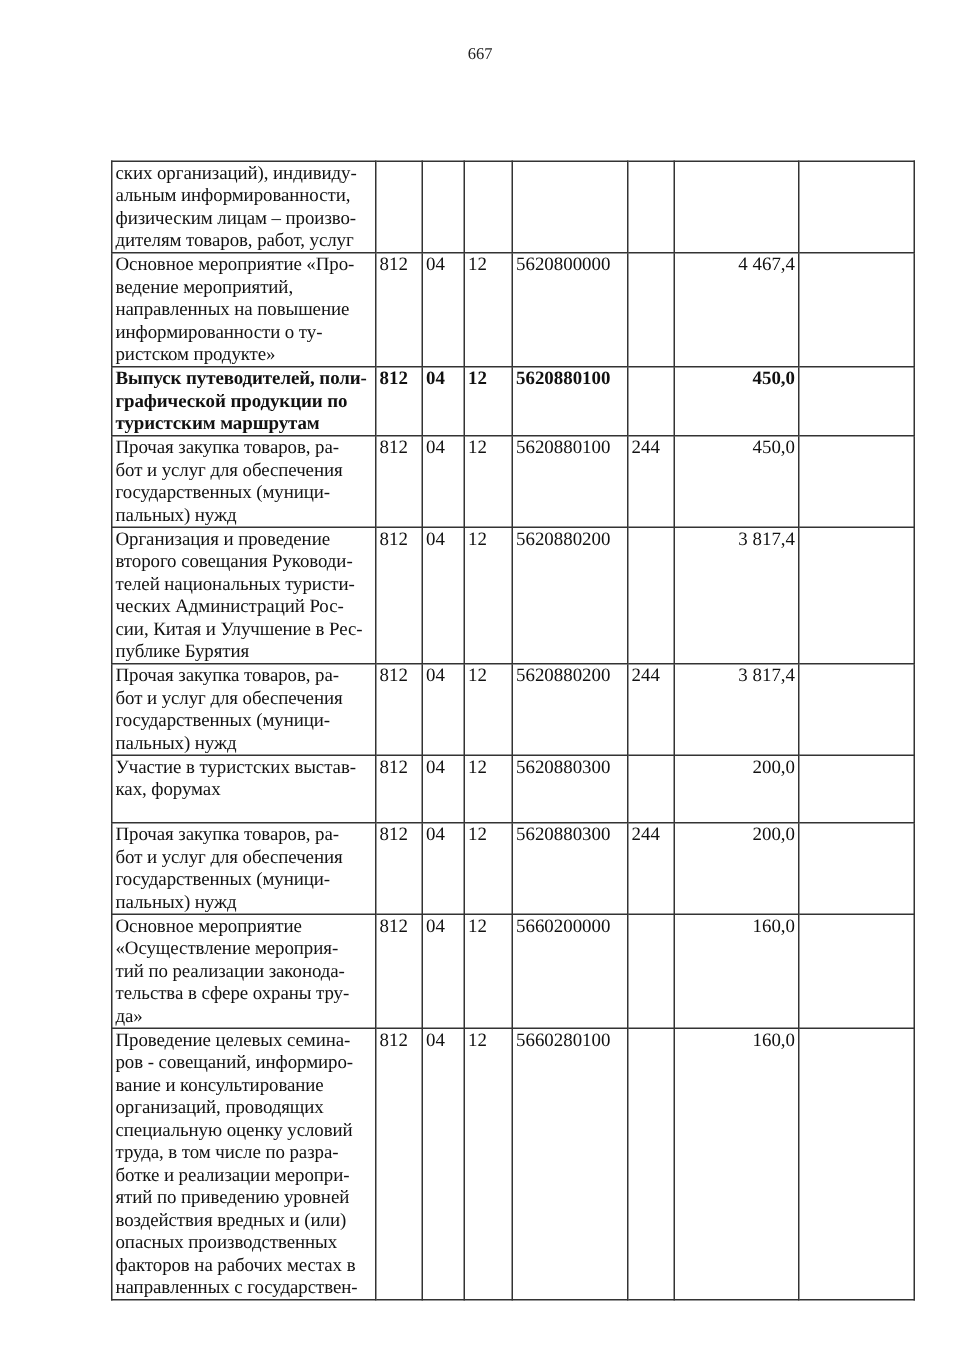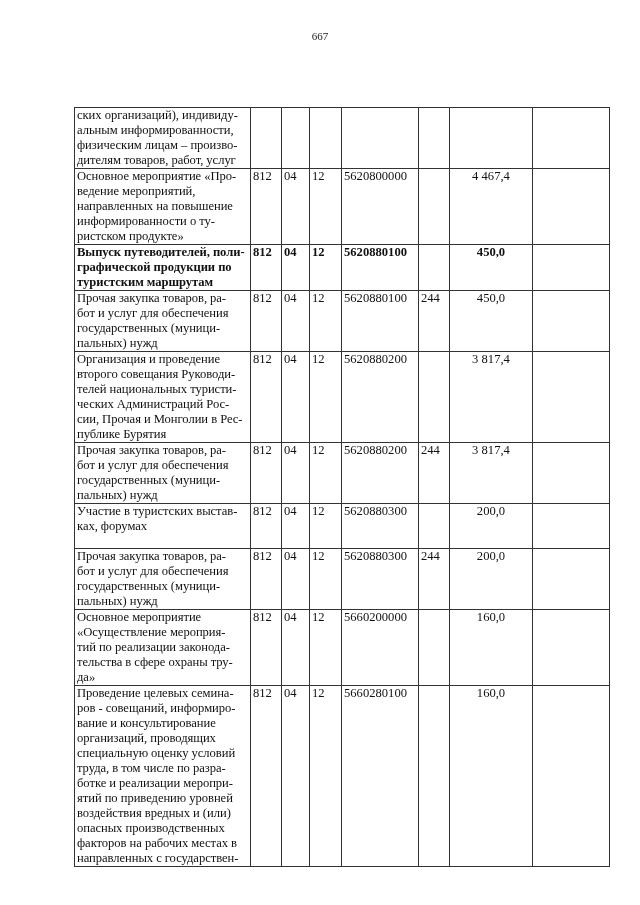--- a/index.html
+++ b/index.html
@@ -7,21 +7,21 @@
          font-family: "Liberation Serif", "DejaVu Serif", serif; color: #111; }
   .page-number { position: absolute; top: 30px; left: 0; width: 640px; text-align: center;
                  font-size: 11px; color: #222; }
   table.budget { position: absolute; left: 74px; top: 76px; border-collapse: collapse;
                  table-layout: fixed; width: 535px; font-size: 12.6px; line-height: 15px; margin-top: 31px; }
   table.budget td { border: 1.3px solid #333; vertical-align: top; padding: 0 2px; overflow: hidden;
                     white-space: nowrap; }
   td.name { white-space: normal; padding: 0 1px; }
   td.name span.line { display: block; white-space: nowrap; letter-spacing: -0.05px; }
   td.c { text-align: left; }
-  td.r { text-align: center; padding-right: 1px; }
+  td.r { text-align: right; padding-right: 1px; }
   td.thick-left { border-left: 2px solid #333; }
 </style>
 </head>
 <body>
 
 <div class="page-number">667</div>
 
 <table class="budget">
   <colgroup>
     <col style="width:176px">
@@ -93,21 +93,21 @@
         <td class="c">244</td>
         <td class="r thick-left">450,0</td>
         <td class="thick-left"></td>
       </tr>
       <tr style="height: 91px;">
         <td class="name">
           <span class="line">Организация и проведение</span>
           <span class="line">второго совещания Руководи-</span>
           <span class="line">телей национальных туристи-</span>
           <span class="line">ческих Администраций Рос-</span>
-          <span class="line">сии, Прочая и Монголии в Рес-</span>
+          <span class="line">сии, Китая и Улучшение в Рес-</span>
           <span class="line">публике Бурятия</span>
         </td>
         <td class="c">812</td>
         <td class="c">04</td>
         <td class="c">12</td>
         <td class="c">5620880200</td>
         <td class="c"></td>
         <td class="r thick-left">3 817,4</td>
         <td class="thick-left"></td>
       </tr>

